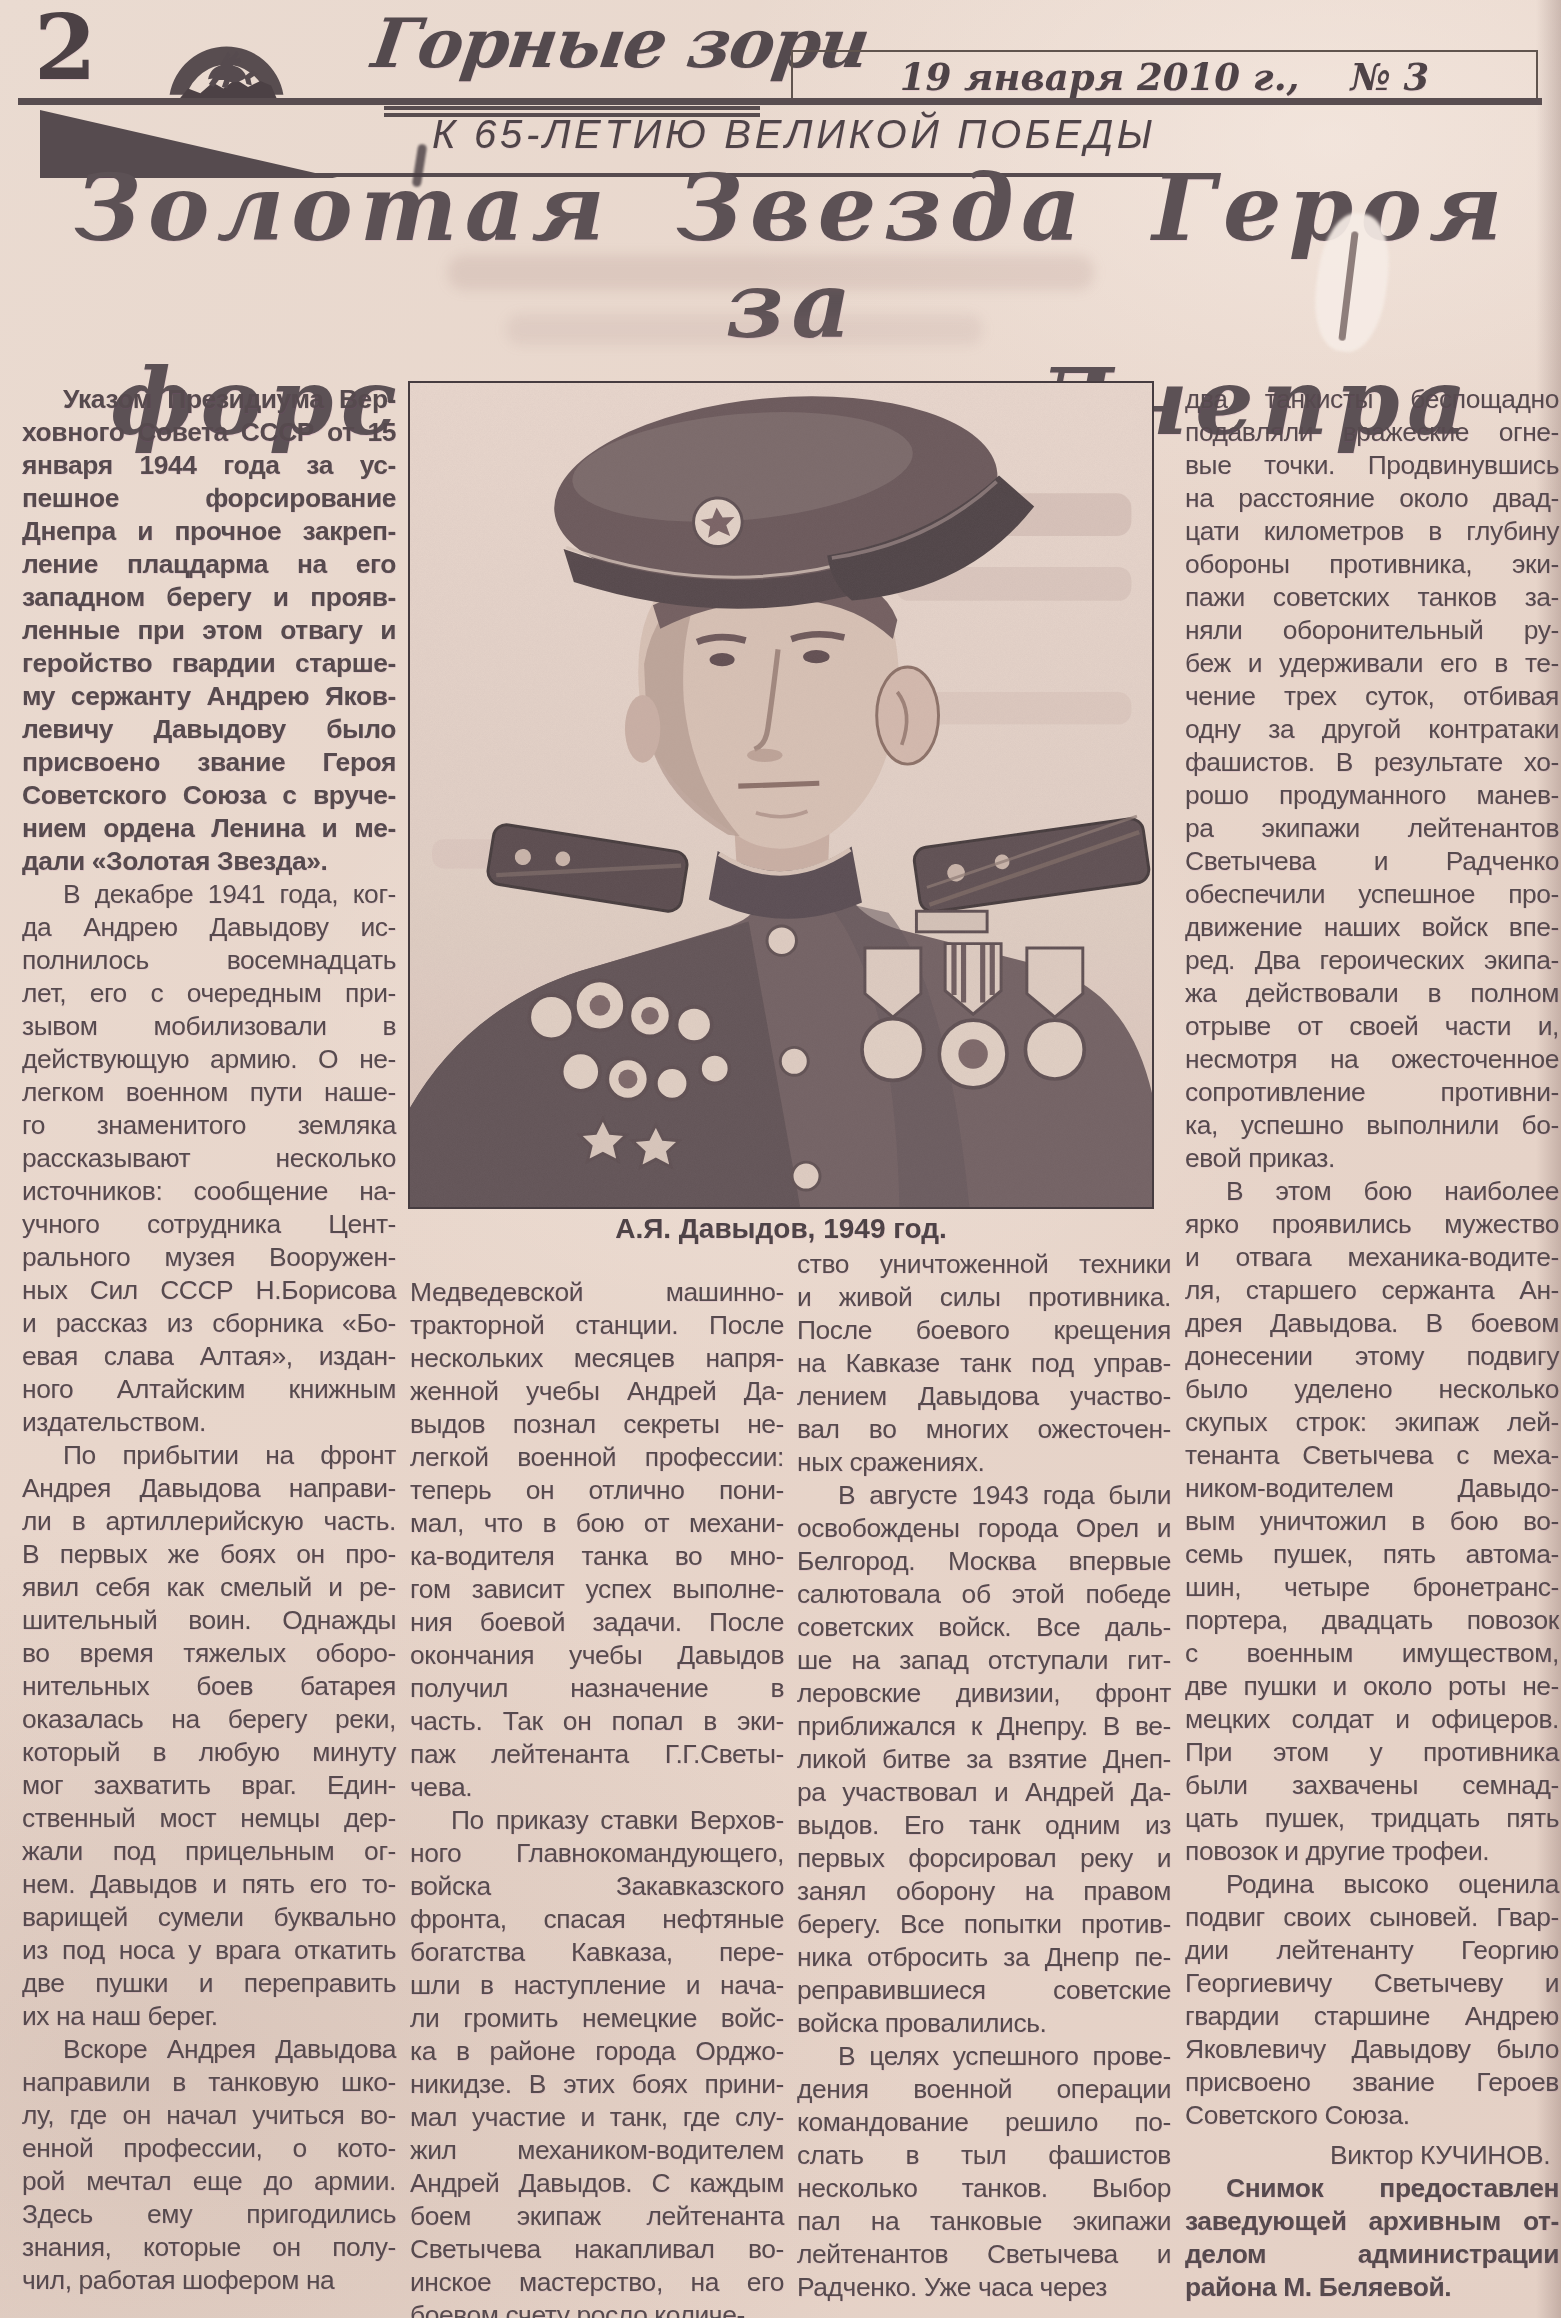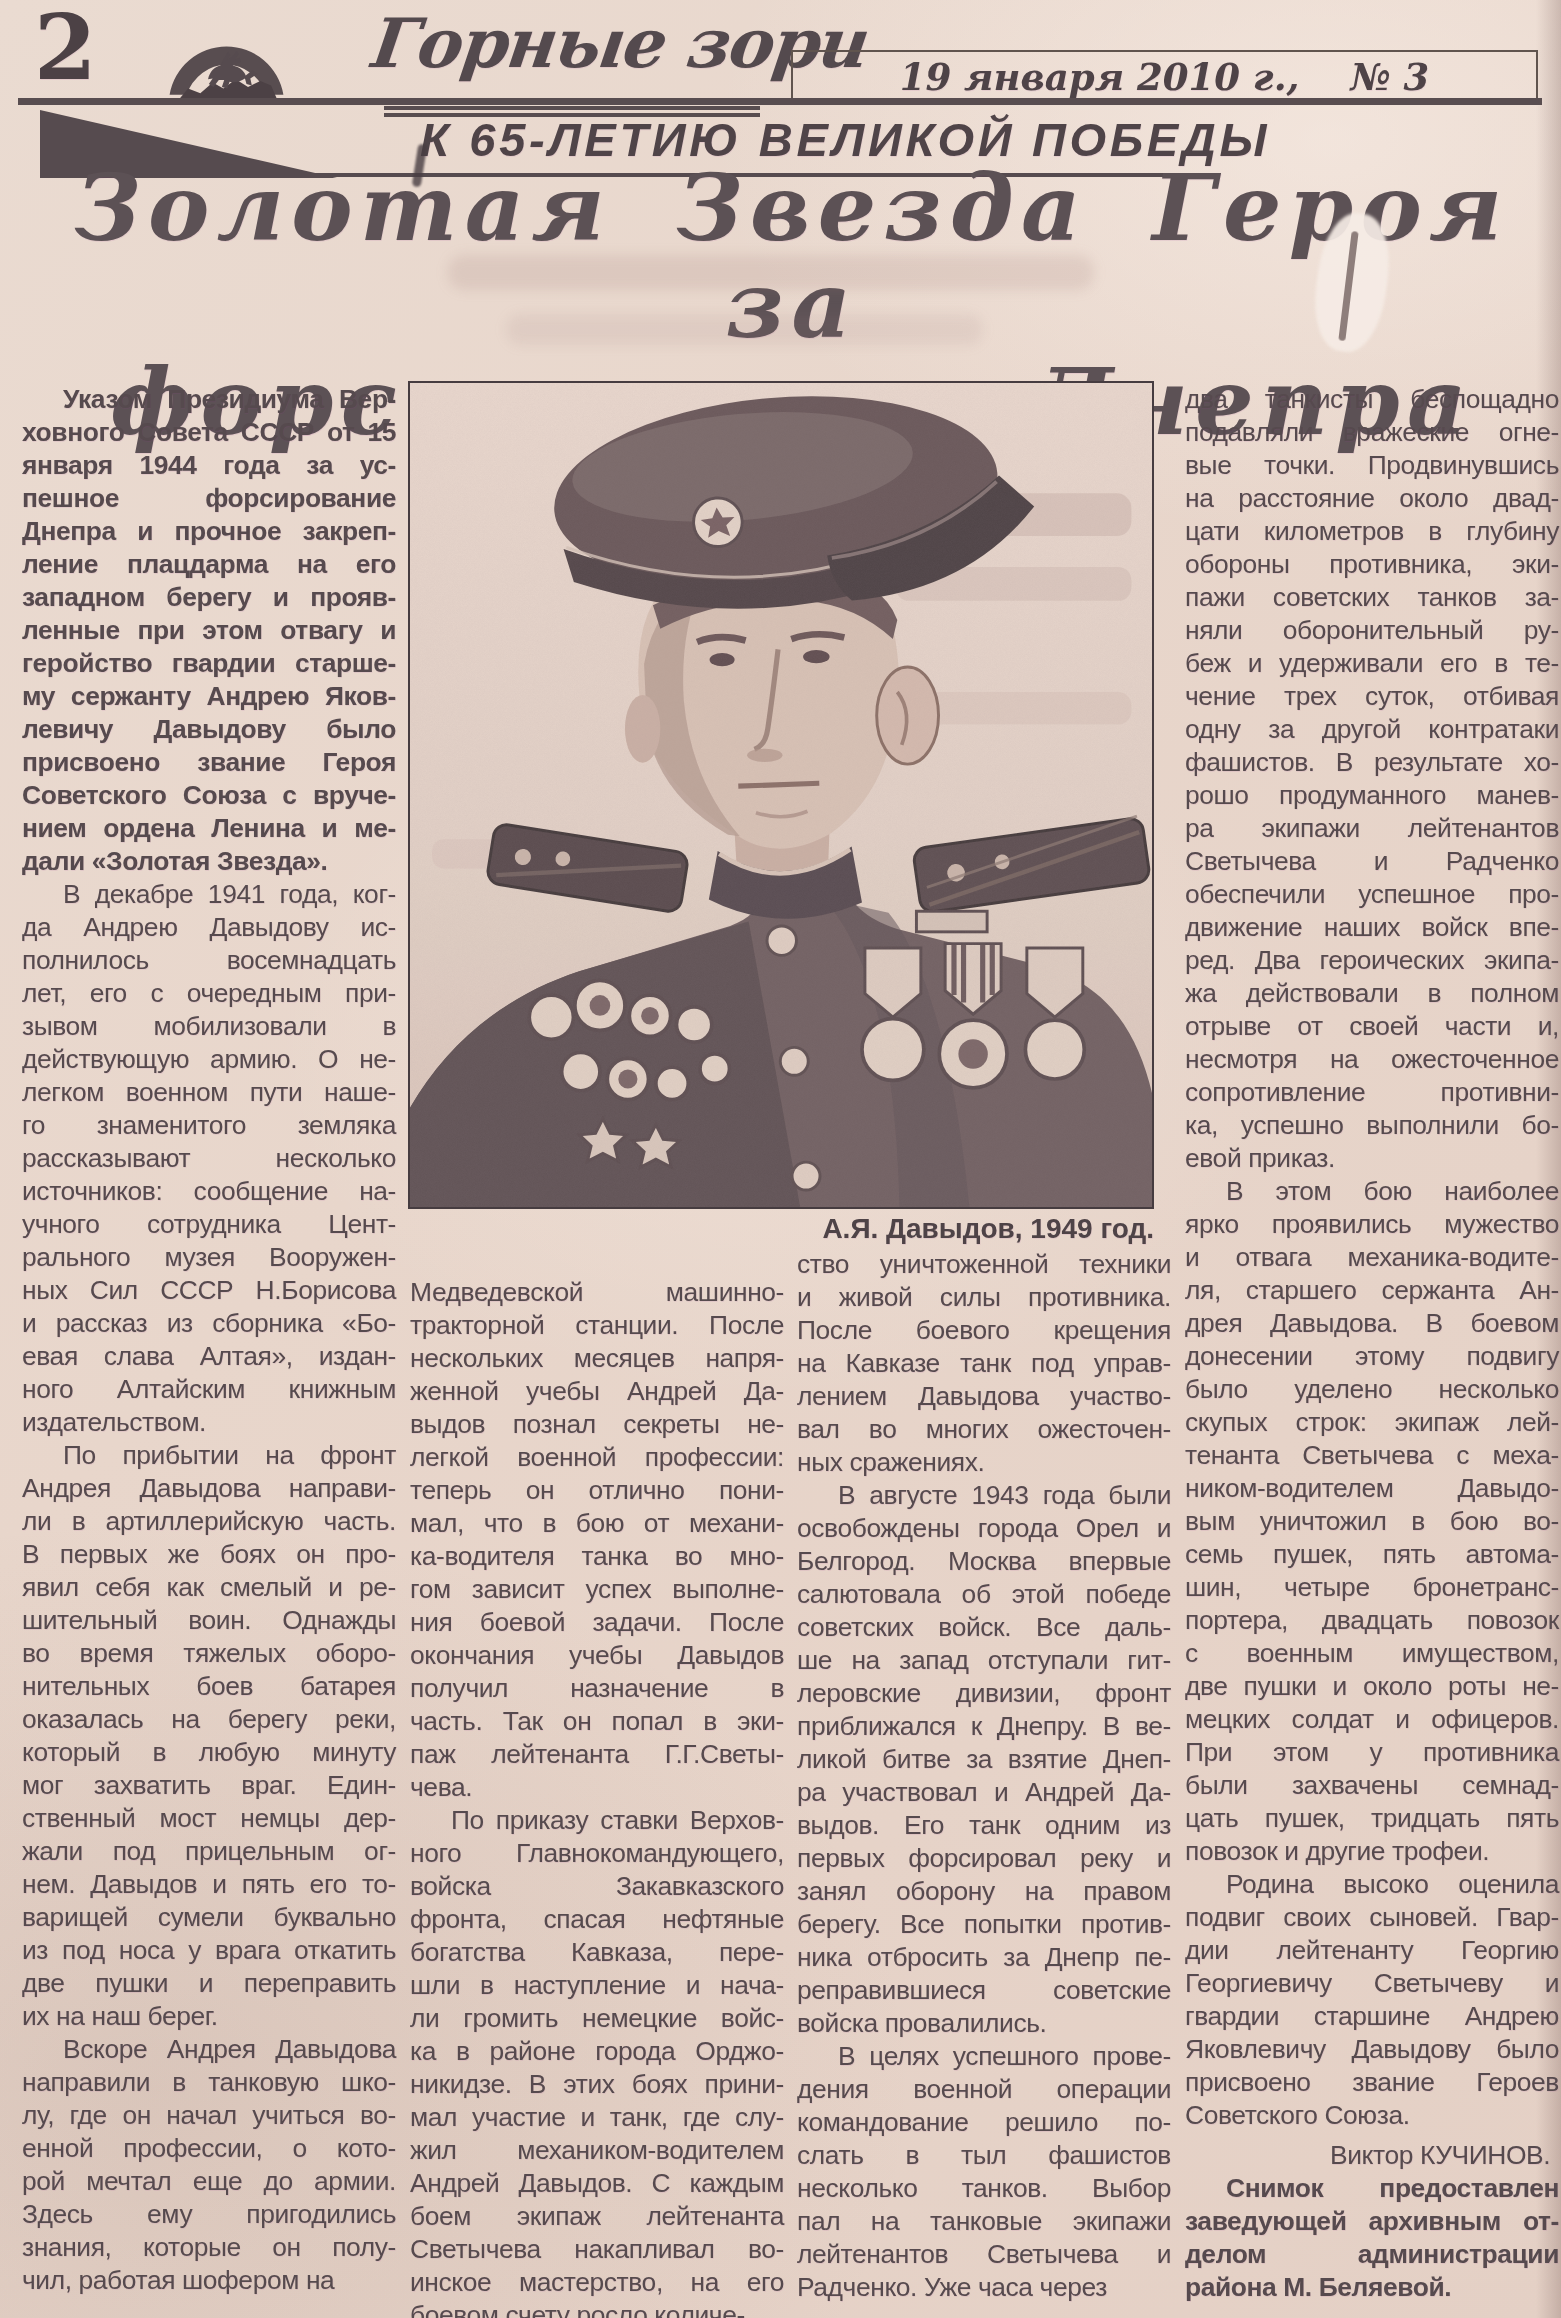--- a/index.html
+++ b/index.html
@@ -21,22 +21,22 @@
     font-family:"DejaVu Serif",serif;font-style:italic;font-weight:bold;
     font-size:68px;color:#544a4e;transform:skewX(-8deg);letter-spacing:-1.5px;white-space:nowrap;}
   .mast-rule{position:absolute;height:3.7px;background:#584d50;}
   .datebox{position:absolute;left:791px;top:50px;width:743px;height:50px;
     border:2.2px solid #60544e;display:flex;align-items:center;justify-content:center;gap:51px;
     font-family:"DejaVu Serif",serif;font-style:italic;font-weight:bold;font-size:37px;color:#4e4347;}
   .toprule{position:absolute;left:18.3px;top:98px;width:1524px;height:6.6px;background:#584d50;}
   
   .wedge{position:absolute;left:40px;top:110px;width:297px;height:68px;background:#564b4f;
     clip-path:polygon(0 0,0 100%,100% 100%);}
-  .banner{position:absolute;left:420px;top:112px;width:807px;
-    font-weight:bold;font-style:italic;font-size:47px;letter-spacing:3.7px;color:#4f4448;white-space:nowrap;}
+  .banner{position:absolute;left:432px;top:112px;width:807px;
+    font-weight:normal;font-style:italic;font-size:40px;letter-spacing:3.7px;color:#4f4448;white-space:nowrap;}
   .banner-rule{position:absolute;left:40px;top:173px;width:1174px;height:4.4px;background:#564b4f;}
   .smudge{position:absolute;left:415px;top:144px;width:8.8px;height:43px;background:#483d42;
     border-radius:4.4px;transform:rotate(9deg);filter:blur(1.1px);opacity:.8;}
   
   .headline{position:absolute;left:11px;top:160px;width:1562px;text-align:center;
     font-family:"DejaVu Serif",serif;font-style:italic;font-weight:bold;
     font-size:92px;line-height:97px;color:#5c5155;letter-spacing:7.3px;word-spacing:25px;
     text-shadow:2.2px 2.2px 0 rgba(80,60,70,.25), -0.7px -0.7px 0 rgba(240,225,220,.5);}
   .tear{position:absolute;left:1317px;top:213px;width:70px;height:139px;border-radius:45%;
     background:rgba(245,236,229,.92);filter:blur(1.5px);transform:rotate(8deg);}
@@ -45,21 +45,21 @@
   
   .ghost{position:absolute;border-radius:16px;filter:blur(5.9px);}
   .g1{left:448px;top:255px;width:646px;height:35px;background:rgba(158,124,120,.17);}
   .g2{left:506px;top:314px;width:477px;height:31px;background:rgba(158,124,120,.12);}
   .fold{position:absolute;right:0;top:0;width:26.4px;height:100%;
     background:linear-gradient(to left,rgba(110,82,78,.28),transparent);}
   
   .photo{position:absolute;left:408px;top:381px;width:746px;height:828px;
     border:2.9px solid #463c40;box-sizing:border-box;background:#e9dad1;}
   .photo svg{display:block;width:100%;height:100%;}
-  .caption{position:absolute;left:408px;top:1213px;width:746px;text-align:right;
+  .caption{position:absolute;left:408px;top:1213px;width:746px;text-align:center;
     font-weight:bold;font-size:28px;color:#4e4347;}
   
   .col{position:absolute;width:374px;font-size:26.4px;line-height:33px;letter-spacing:-0.4px;color:#564a4e;}
   .c1{left:22px;top:383px;}
   .c2{left:410px;top:1248px;margin-top:28px;}
   .c3{left:797px;top:1248px;}
   .c4{left:1185px;top:383px;}
   .line{text-align:justify;text-align-last:justify;white-space:normal;}
   .line.last{text-align-last:left;}
   .line.ind{text-indent:41px;}

